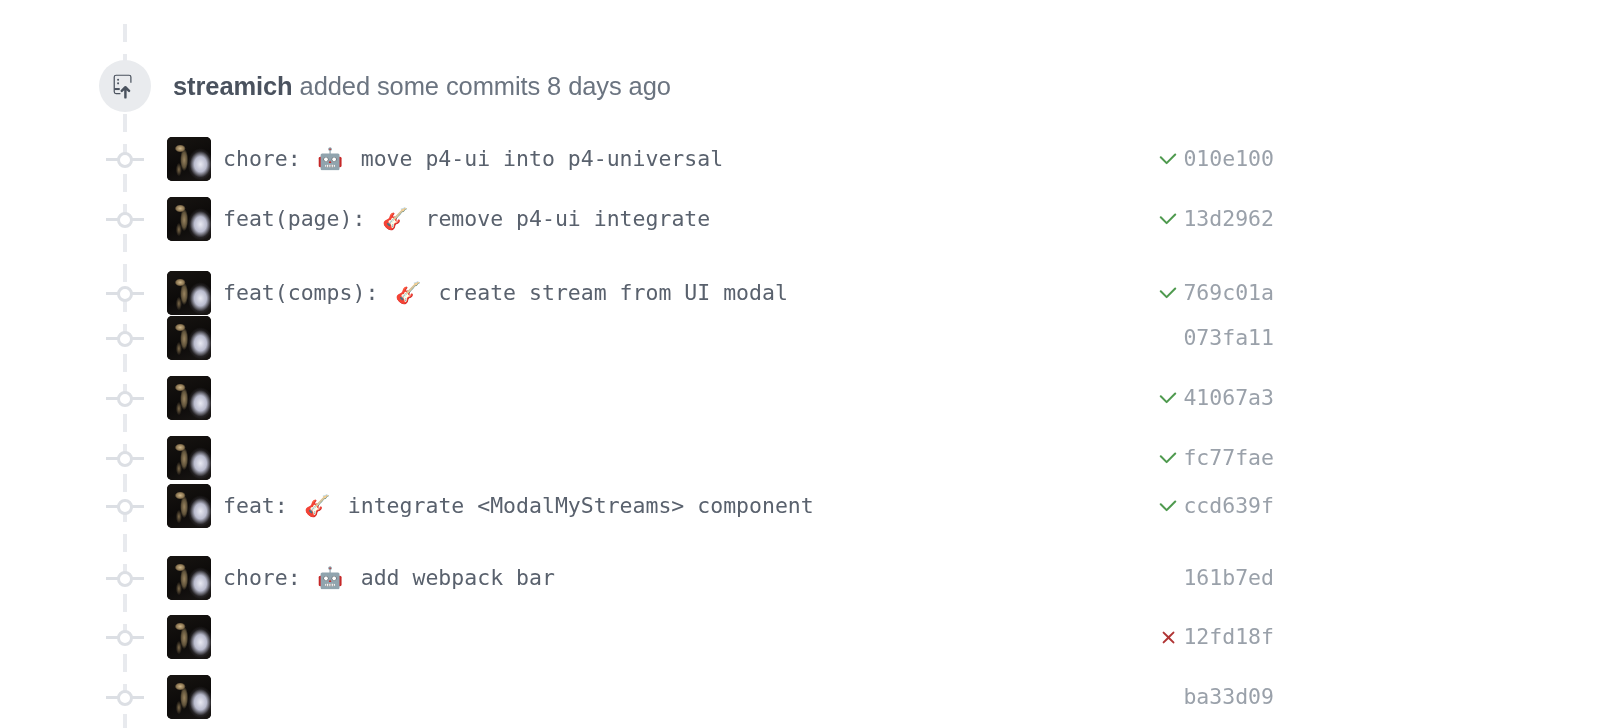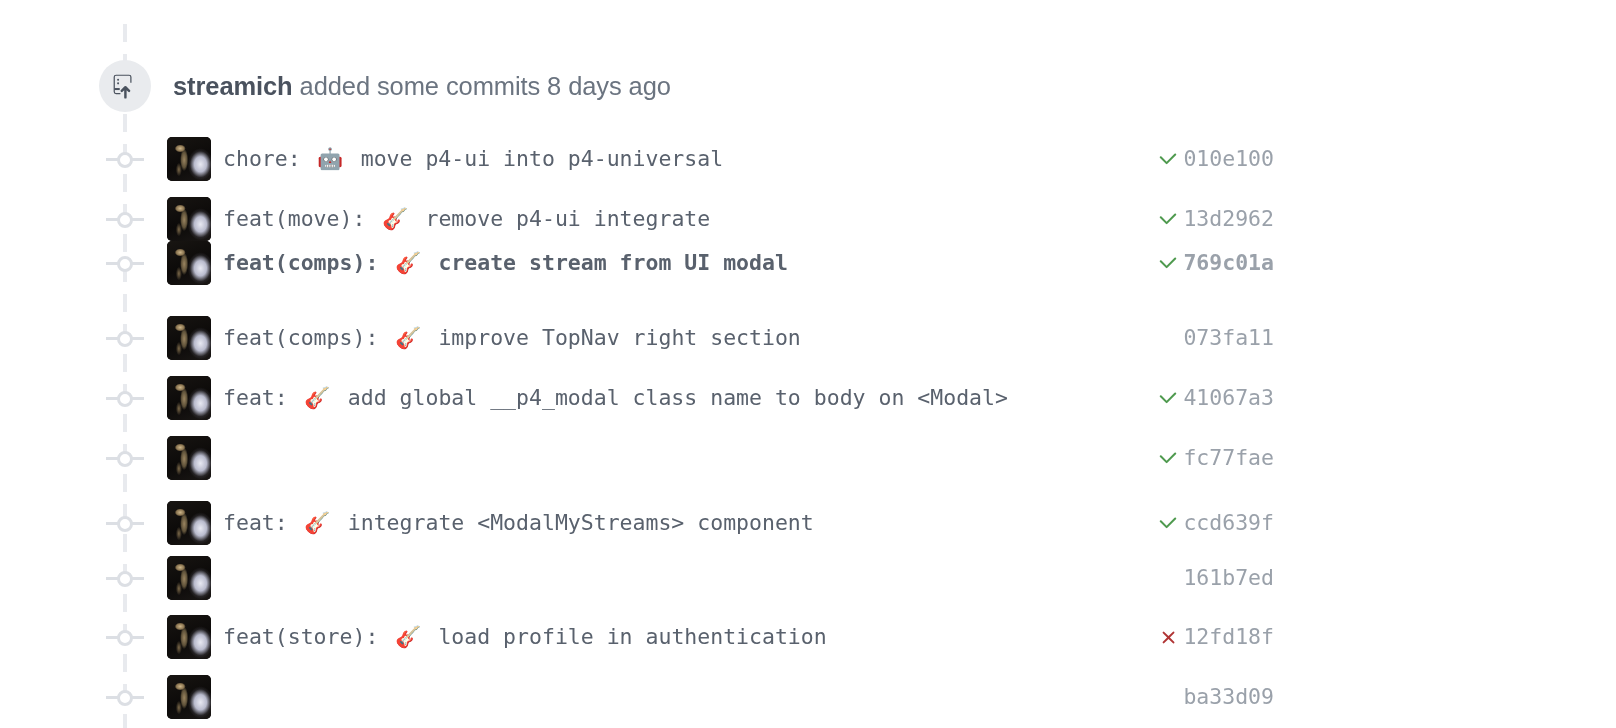--- a/index.html
+++ b/index.html
@@ -226,31 +226,31 @@
       </div>
       <div class="commit-row" style="top: 171.8px;">
         <div class="node">
           <span class="bar left"></span>
           <span class="ring"></span>
           <span class="bar right"></span>
         </div>
         <div class="avatar">
           <span class="photo"></span>
         </div>
-        <div class="message"><span>feat(move): </span><span class="emo">🎸</span><span>  remove p4-ui integrate</span></div>
+        <div class="message"><span>feat(page): </span><span class="emo">🎸</span><span>  remove p4-ui integrate</span></div>
         <div class="meta">
           <span class="status">
             <svg width="22" height="22" viewBox="0 0 16 16" aria-hidden="true">
               <path fill="#4f9a4f" d="M13.78 4.22a.75.75 0 0 1 0 1.06l-6.25 6.25a.75.75 0 0 1-1.06 0L2.22 7.28a.75.75 0 1 1 1.06-1.06L7 9.94l5.72-5.72a.75.75 0 0 1 1.06 0Z"></path>
             </svg>
           </span>
           <span class="sha">13d2962</span>
         </div>
       </div>
-      <div class="commit-row" style="top: 216px; font-weight: bold;">
+      <div class="commit-row" style="top: 246px;">
         <div class="node">
           <span class="bar left"></span>
           <span class="ring"></span>
           <span class="bar right"></span>
         </div>
         <div class="avatar">
           <span class="photo"></span>
         </div>
         <div class="message"><span>feat(comps): </span><span class="emo">🎸</span><span>  create stream from UI modal</span></div>
         <div class="meta">
@@ -264,36 +264,34 @@
       </div>
       <div class="commit-row" style="top: 291.4px;">
         <div class="node">
           <span class="bar left"></span>
           <span class="ring"></span>
           <span class="bar right"></span>
         </div>
         <div class="avatar">
           <span class="photo"></span>
         </div>
-        <div class="message"><span>feat(comps): </span><span class="emo">🎸</span><span>  improve TopNav right section</span></div>
         <div class="meta">
           <span class="status"></span>
           <span class="sha">073fa11</span>
         </div>
       </div>
       <div class="commit-row" style="top: 351.2px;">
         <div class="node">
           <span class="bar left"></span>
           <span class="ring"></span>
           <span class="bar right"></span>
         </div>
         <div class="avatar">
           <span class="photo"></span>
         </div>
-        <div class="message"><span>feat: </span><span class="emo">🎸</span><span>  add global __p4_modal class name to body on &lt;Modal&gt;</span></div>
         <div class="meta">
           <span class="status">
             <svg width="22" height="22" viewBox="0 0 16 16" aria-hidden="true">
               <path fill="#4f9a4f" d="M13.78 4.22a.75.75 0 0 1 0 1.06l-6.25 6.25a.75.75 0 0 1-1.06 0L2.22 7.28a.75.75 0 1 1 1.06-1.06L7 9.94l5.72-5.72a.75.75 0 0 1 1.06 0Z"></path>
             </svg>
           </span>
           <span class="sha">41067a3</span>
         </div>
       </div>
       <div class="commit-row" style="top: 411px;">
@@ -307,21 +305,21 @@
         </div>
         <div class="meta">
           <span class="status">
             <svg width="22" height="22" viewBox="0 0 16 16" aria-hidden="true">
               <path fill="#4f9a4f" d="M13.78 4.22a.75.75 0 0 1 0 1.06l-6.25 6.25a.75.75 0 0 1-1.06 0L2.22 7.28a.75.75 0 1 1 1.06-1.06L7 9.94l5.72-5.72a.75.75 0 0 1 1.06 0Z"></path>
             </svg>
           </span>
           <span class="sha">fc77fae</span>
         </div>
       </div>
-      <div class="commit-row" style="top: 476px;">
+      <div class="commit-row" style="top: 459px;">
         <div class="node">
           <span class="bar left"></span>
           <span class="ring"></span>
           <span class="bar right"></span>
         </div>
         <div class="avatar">
           <span class="photo"></span>
         </div>
         <div class="message"><span>feat: </span><span class="emo">🎸</span><span>  integrate &lt;ModalMyStreams&gt; component</span></div>
         <div class="meta">
@@ -335,35 +333,35 @@
       </div>
       <div class="commit-row" style="top: 530.6px;">
         <div class="node">
           <span class="bar left"></span>
           <span class="ring"></span>
           <span class="bar right"></span>
         </div>
         <div class="avatar">
           <span class="photo"></span>
         </div>
+        <div class="message"><span>chore: </span><span class="emo">🤖</span><span>  add webpack bar</span></div>
         <div class="meta">
           <span class="status"></span>
           <span class="sha">161b7ed</span>
         </div>
       </div>
       <div class="commit-row" style="top: 590.4px;">
         <div class="node">
           <span class="bar left"></span>
           <span class="ring"></span>
           <span class="bar right"></span>
         </div>
         <div class="avatar">
           <span class="photo"></span>
         </div>
-        <div class="message"><span>feat(store): </span><span class="emo">🎸</span><span>  load profile in authentication</span></div>
         <div class="meta">
           <span class="status">
             <svg width="21" height="21" viewBox="0 0 16 16" aria-hidden="true">
               <path fill="#b03434" d="M3.72 3.72a.75.75 0 0 1 1.06 0L8 6.94l3.22-3.22a.75.75 0 1 1 1.06 1.06L9.06 8l3.22 3.22a.75.75 0 1 1-1.06 1.06L8 9.06l-3.22 3.22a.75.75 0 0 1-1.06-1.06L6.94 8 3.72 4.78a.75.75 0 0 1 0-1.06Z"></path>
             </svg>
           </span>
           <span class="sha">12fd18f</span>
         </div>
       </div>
       <div class="commit-row" style="top: 650.2px;">

